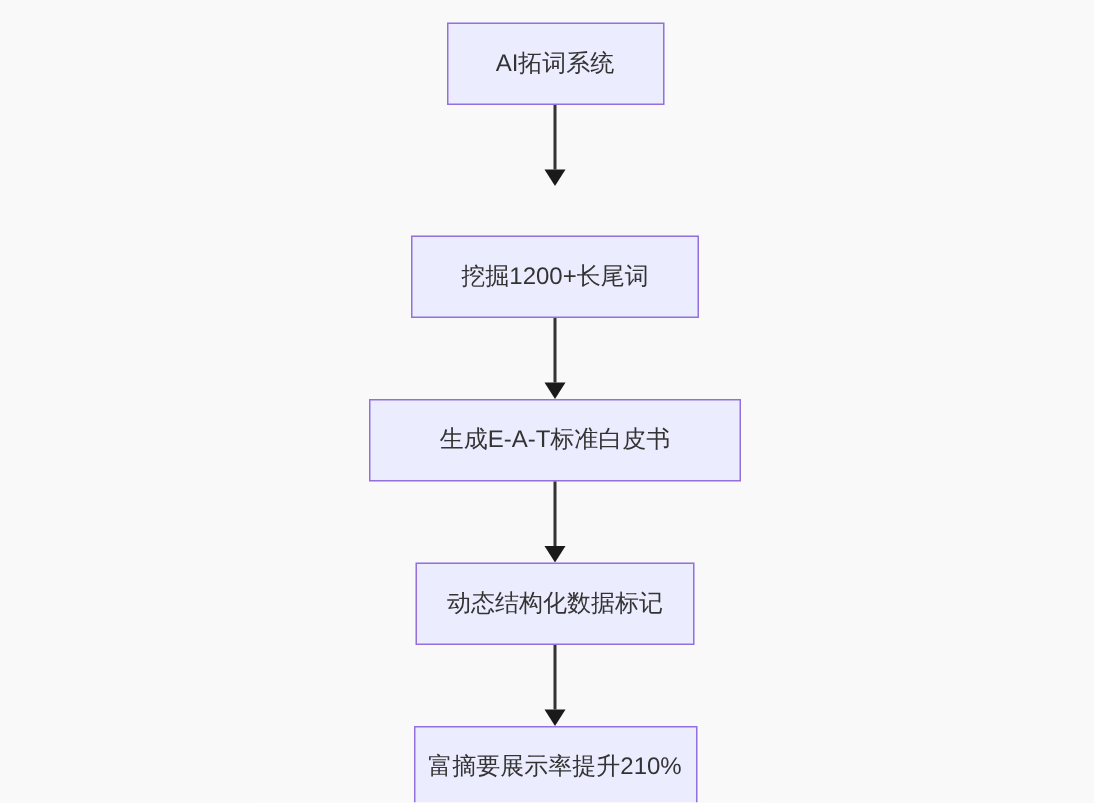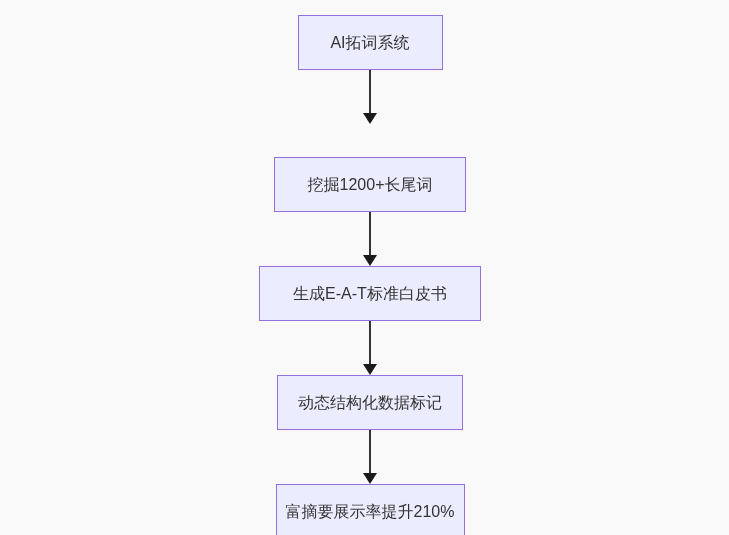--- a/index.html
+++ b/index.html
@@ -55,21 +55,21 @@
   .connector .arrowhead {
     width: 0;
     height: 0;
     border-left: 7px solid transparent;
     border-right: 7px solid transparent;
     border-top: 11px solid #1a1a1a;
     flex: none;
   }
   .w-node-0 { width: 145px; }
   .w-node-1 { width: 192px; margin-top: 33px; }
-  .w-node-2 { width: 222px; }
+  .w-node-2 { width: 248px; }
   .w-node-3 { width: 186px; }
   .w-node-4 { width: 189px; }
 </style>
 </head>
 <body>
 
 <div class="canvas">
   <div class="flow-column">
 
     <div class="node w-node-0">

